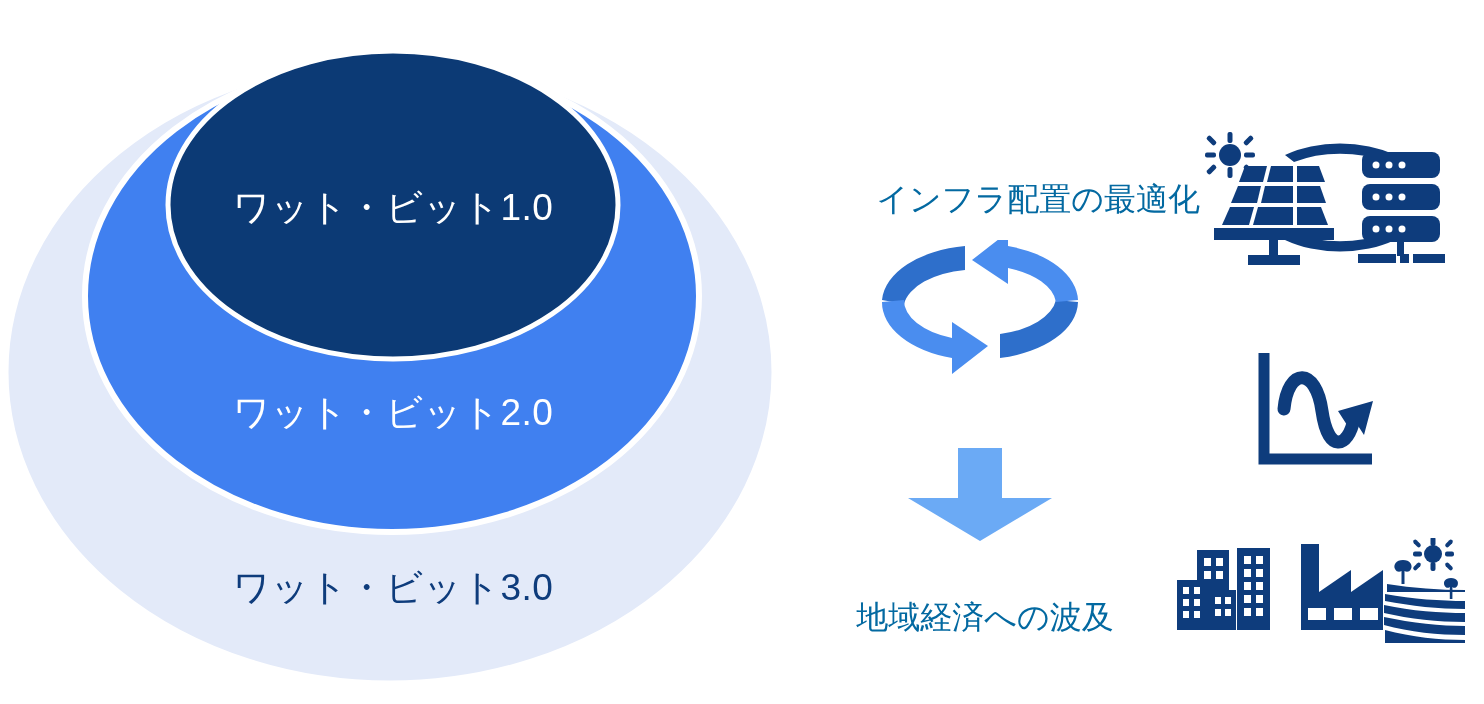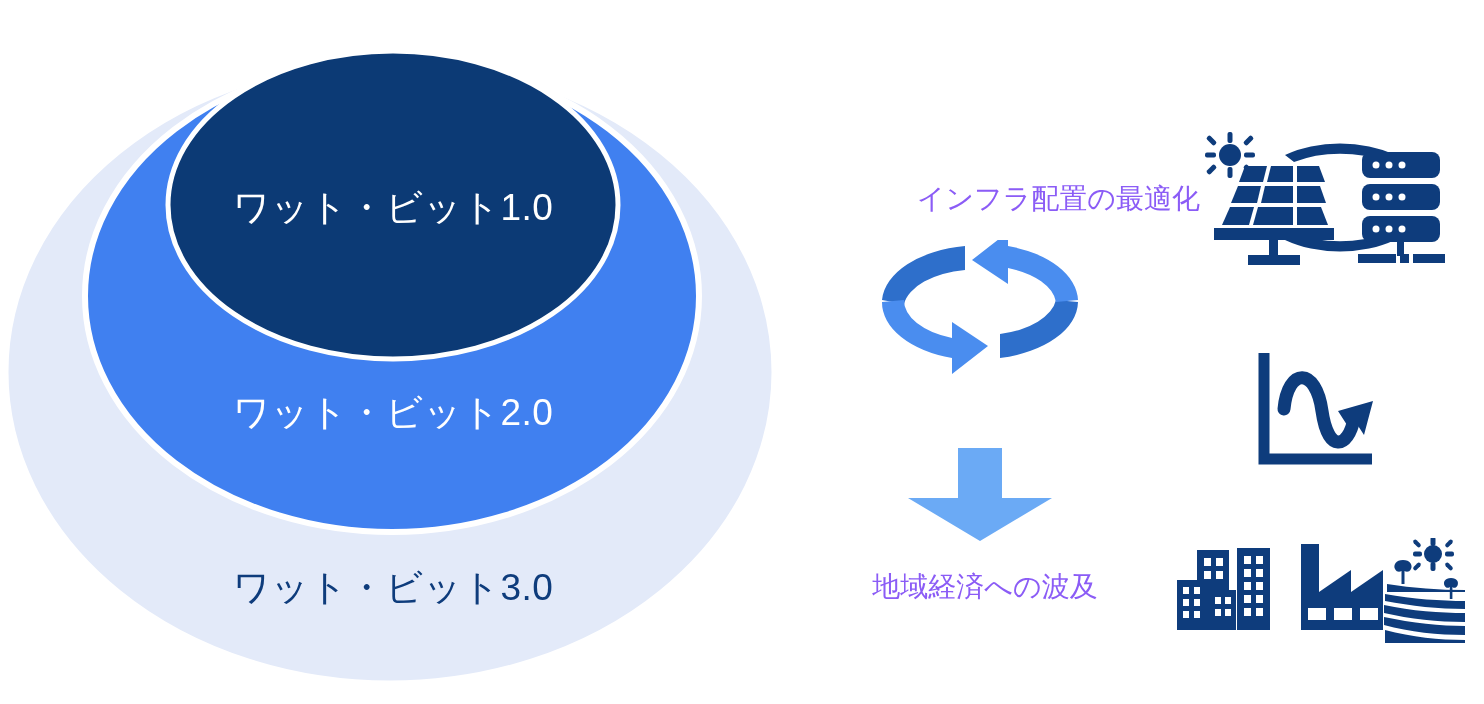--- a/index.html
+++ b/index.html
@@ -25,36 +25,36 @@
   .lbl-2 { fill:#ffffff; }
   .lbl-3 { fill:#0E3C7C; }
 
   
   #flow-panel { position:absolute; left:760px; top:0; width:724px; height:704px; }
 
   .flow-row { position:absolute; display:flex; align-items:center; }
 
   .flow-text {
     font-family:"Liberation Sans","DejaVu Sans",sans-serif;
-    font-size:28px;
-    color:#8b5cf6;
+    font-size:32px;
+    color:#0369a1;
     white-space:nowrap;
     line-height:1;
   }
 
   .flow-icon { display:block; }
 
   
   #row-infra   { left:10px;  top:168px; width:430px; height:62px; justify-content:flex-end; }
   #icon-infra  { left:430px; top:110px; }
   #cycle-icon  { left:110px; top:240px; }
   #row-ops     { left:10px;  top:382px; width:430px; height:62px; justify-content:center; }
   #icon-wave   { left:490px; top:345px; }
   #down-arrow  { left:130px; top:448px; }
-  #row-local   { left:10px;  top:556px; width:430px; height:62px; justify-content:center; }
+  #row-local   { left:10px;  top:586px; width:430px; height:62px; justify-content:center; }
   #icon-region { left:415px; top:538px; }
 </style>
 </head>
 <body>
 
 <div id="stage">
 
   <div id="circles-panel">
     <svg id="circles-svg" viewBox="0 0 790 704" xmlns="http://www.w3.org/2000/svg">
 

